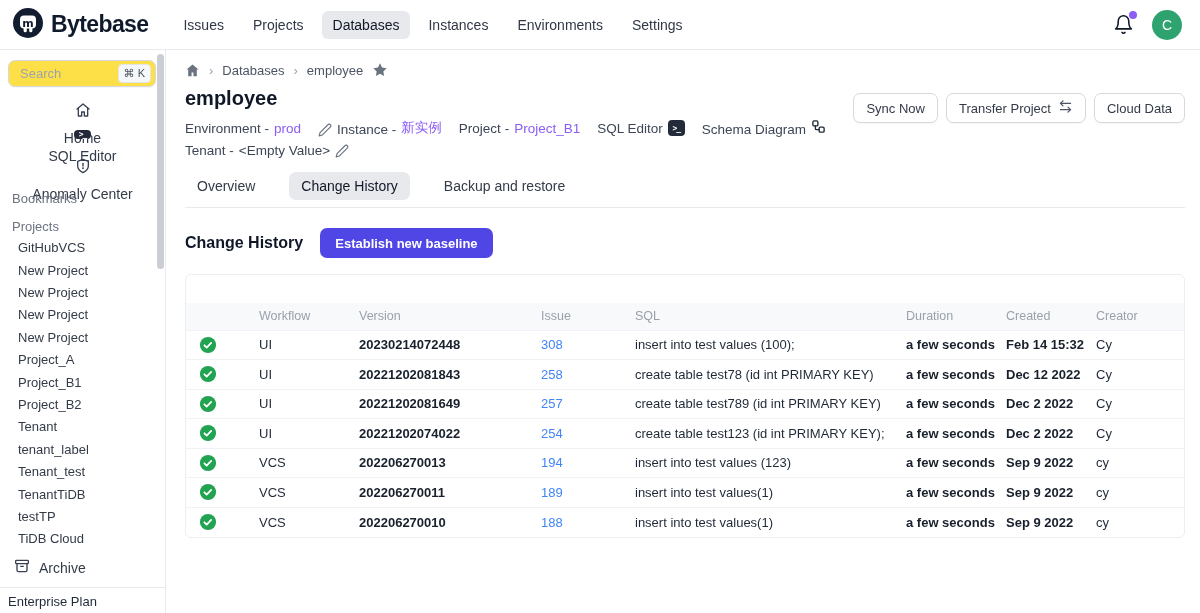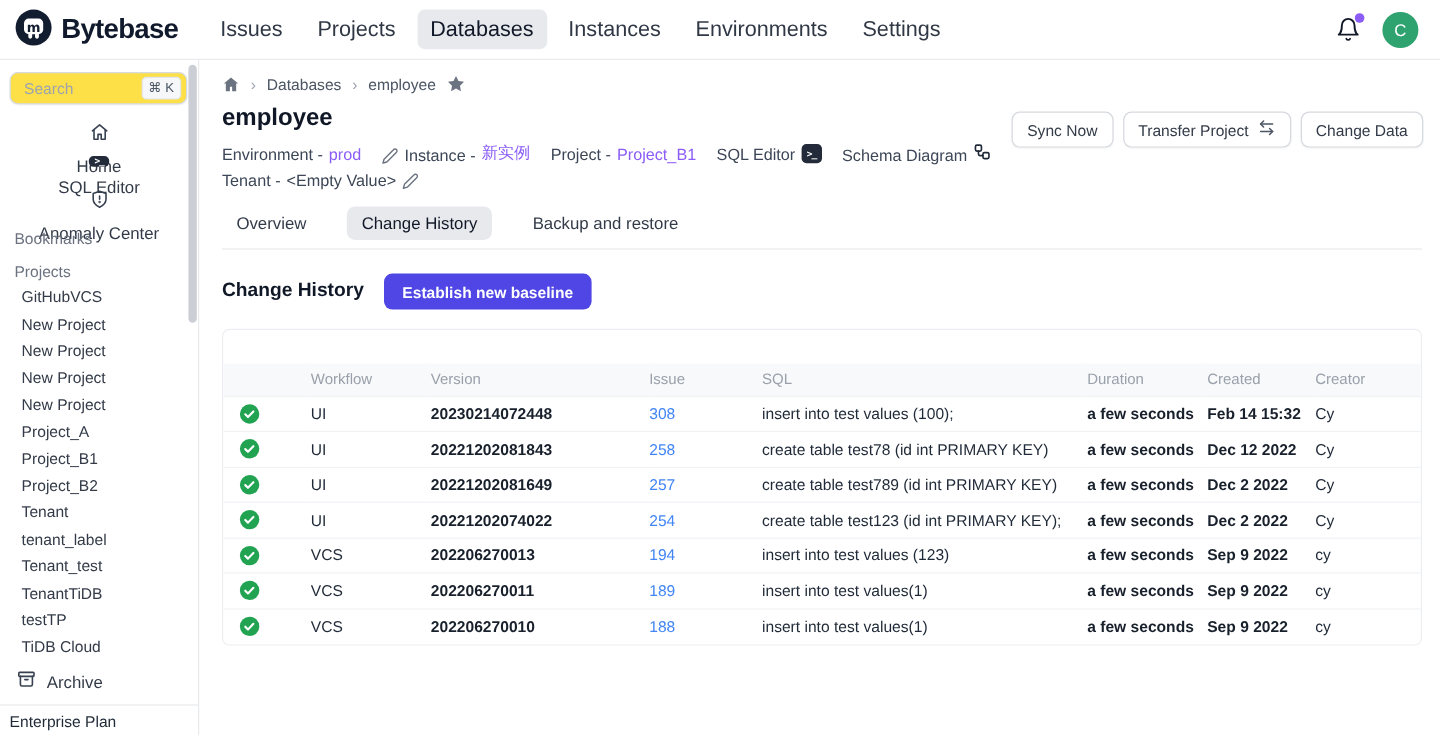--- a/index.html
+++ b/index.html
@@ -7,21 +7,21 @@
   body {
     width:1200px; height:613px; overflow:hidden;
     font-family:"Liberation Sans", sans-serif;
     color:#374151; background:#fff; font-size:14px;
   }
   
   .topbar { height:50px; display:flex; align-items:center; padding:0 18px 0 12px; border-bottom:1px solid #e8eaed; background:#fff; }
   .brand { display:flex; align-items:center; gap:7px; cursor:pointer; }
   .brand-name { font-size:23px; font-weight:800; color:#101a2c; letter-spacing:-0.6px; }
   .main-nav { display:flex; align-items:center; gap:7px; margin-left:24px; }
-  .nav-item { padding:6px 11px; border-radius:6px; font-size:18px; color:#303846; cursor:pointer; white-space:nowrap; }
+  .nav-item { padding:6px 11px; border-radius:6px; font-size:14px; color:#303846; cursor:pointer; white-space:nowrap; }
   .nav-item.active { background:#e7e9ed; color:#111827; }
   .topbar-right { margin-left:auto; display:flex; align-items:center; gap:17px; }
   .bell-wrap { position:relative; width:22px; height:22px; cursor:pointer; }
   .bell-dot { position:absolute; top:-3px; right:-2px; width:8px; height:8px; border-radius:50%; background:#8b5cf6; }
   .avatar { width:30px; height:30px; border-radius:50%; background:#2ea36f; color:#fff; display:flex; align-items:center; justify-content:center; font-size:14px; font-weight:500; cursor:pointer; }
   
   .body-row { display:flex; height:563px; }
   
   .sidebar { width:166px; min-width:166px; border-right:1px solid #e8eaed; position:relative; display:flex; flex-direction:column; background:#fff; }
   .search-box { margin:10px 9px 4px 8px; height:28px; border:1px solid #d6d9de; border-radius:7px; display:flex; align-items:center; padding:0 4px 0 9px; justify-content:space-between; box-shadow:0 1px 1px rgba(0,0,0,.03); background:#fde047; }
@@ -253,21 +253,21 @@
           <span>Transfer Project</span>
           <span>
             <svg width="15" height="15" viewBox="0 0 24 24" fill="none" stroke="#4b5563" stroke-width="2" stroke-linecap="round" stroke-linejoin="round">
                 <path d="M8 3 4 7l4 4"></path>
                 <path d="M4 7h16"></path>
                 <path d="m16 21 4-4-4-4"></path>
                 <path d="M20 17H4"></path>
               </svg>
           </span>
         </button>
-        <button class="btn">Change Data</button>
+        <button class="btn">Cloud Data</button>
 
       </div>
     </div>
 
     <div class="tabs">
       <span class="tab">Overview</span>
       <span class="tab active">Change History</span>
       <span class="tab">Backup and restore</span>
     </div>
 

